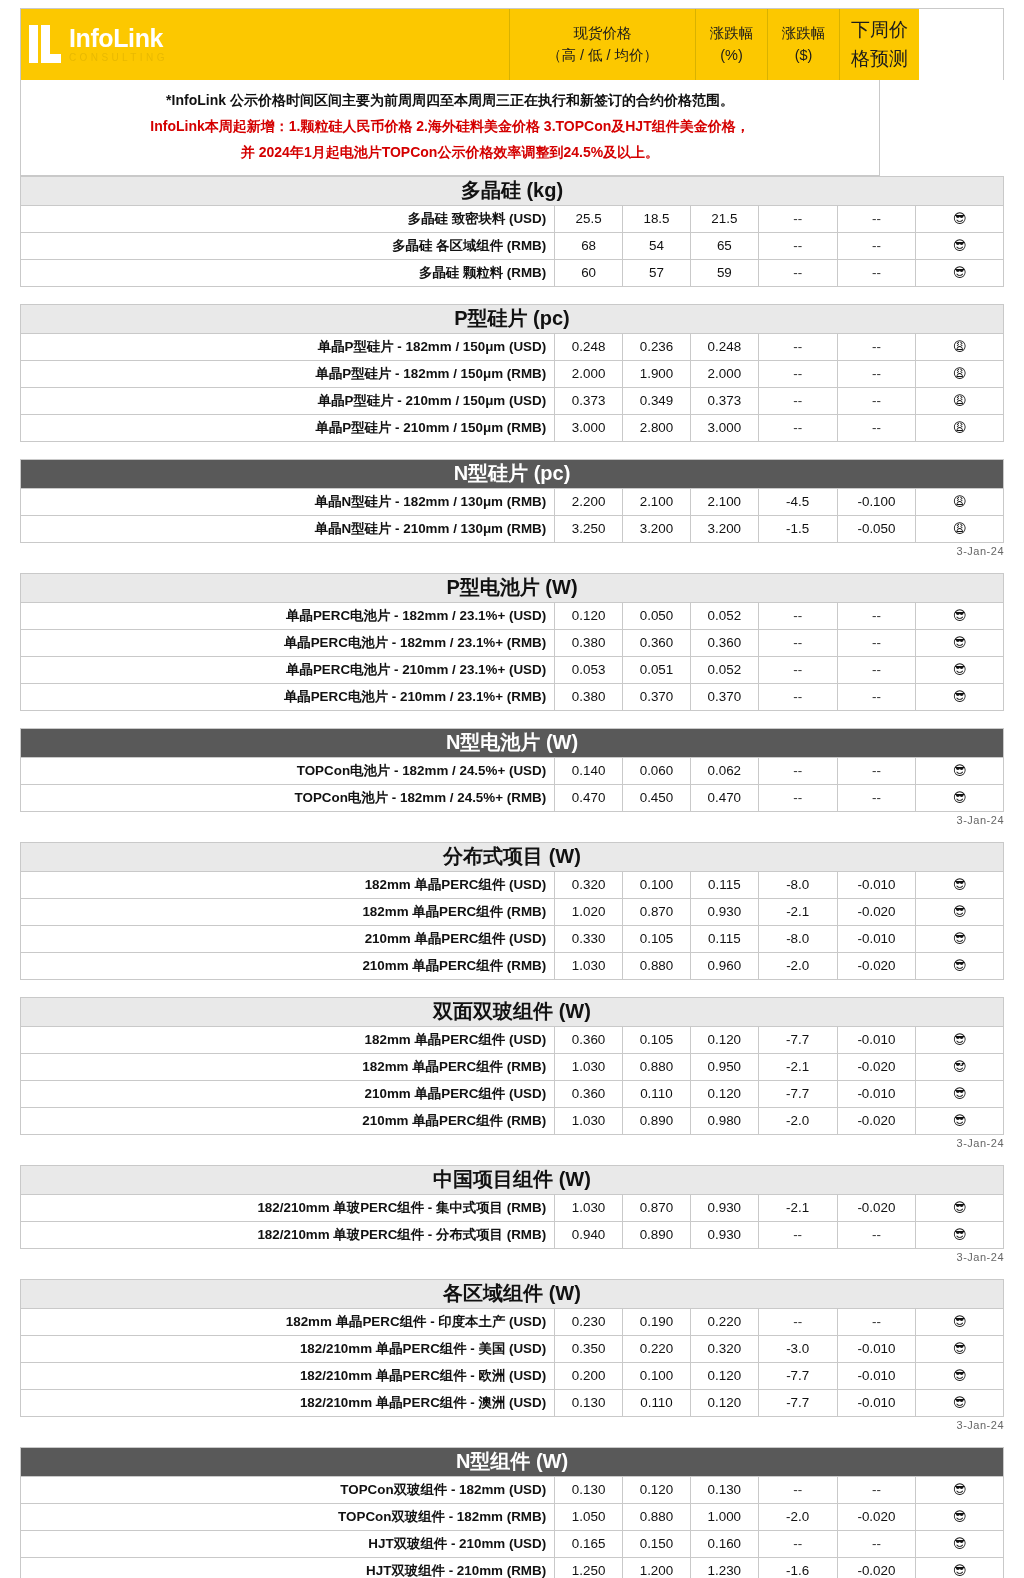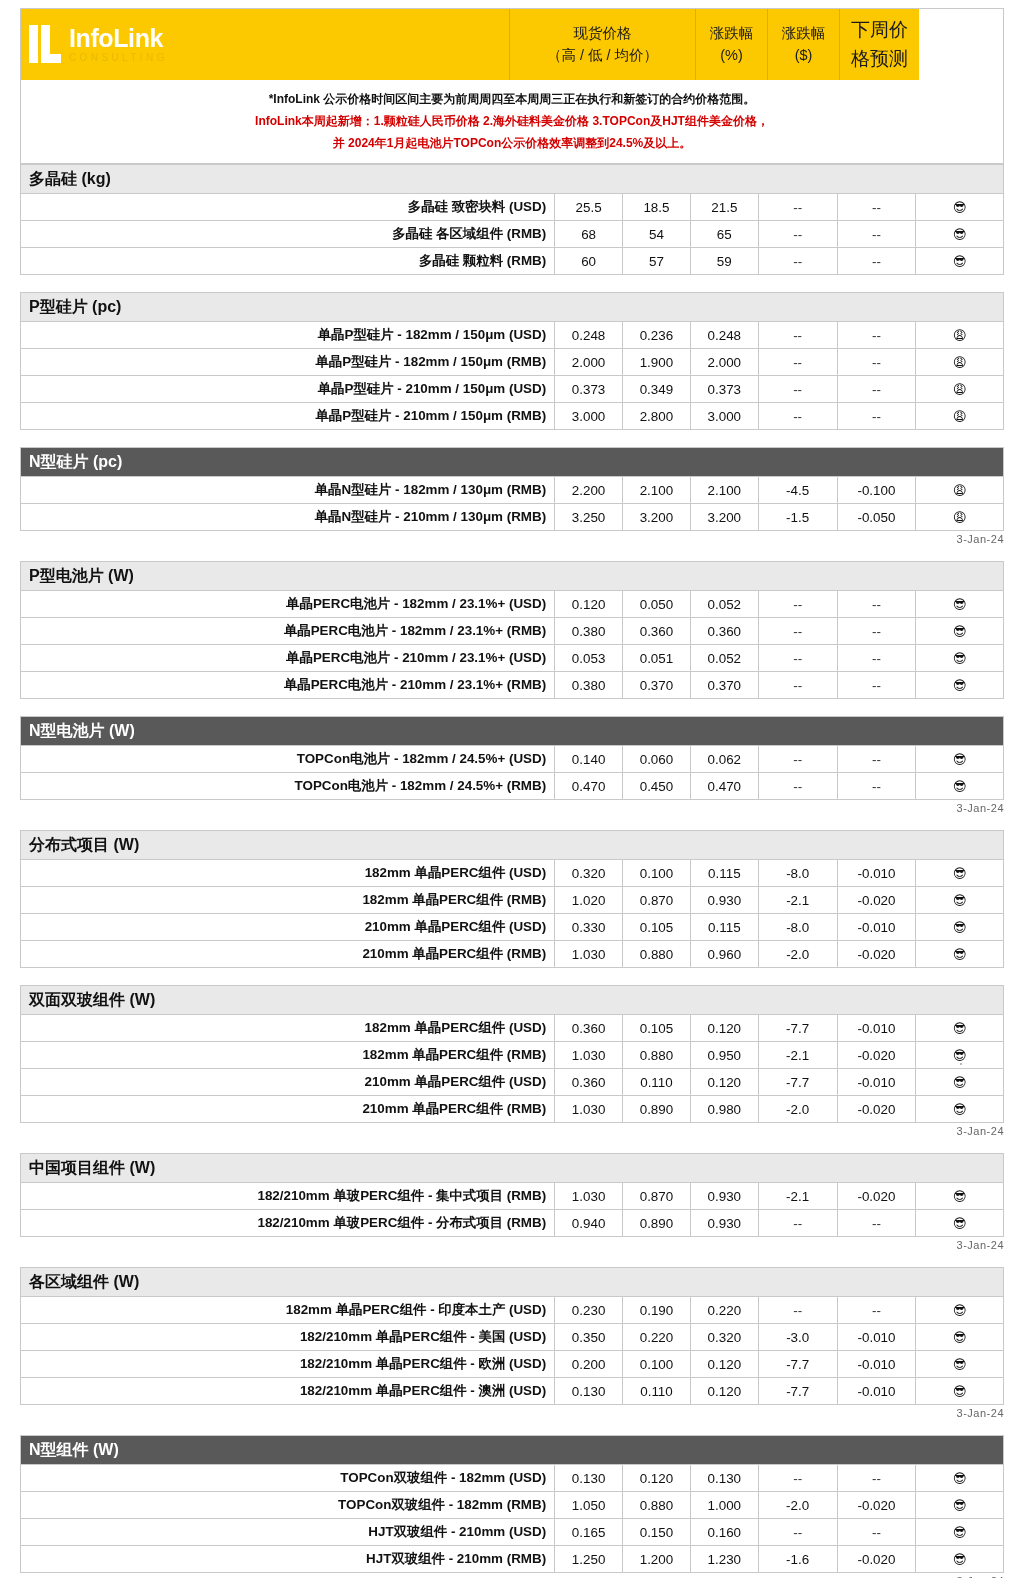--- a/index.html
+++ b/index.html
@@ -62,26 +62,26 @@
     line-height: 1.55;
     padding: 6px 2px;
   }
   .hcell.spot { width: 186px; }
   .hcell.pct  { width: 72px; }
   .hcell.usd  { width: 72px; }
   .hcell.pred { width: 80px; font-size: 19px; }
 
   
   .notice {
-    width: 984px;
+    width: 860px;
     border: 1px solid #c9c9c9;
     border-top: none;
     padding: 8px 10px 9px 10px;
     text-align: center;
-    font-size: 12px;
+    font-size: 14px;
     line-height: 1.85;
     font-weight: bold;
     color: #111;
   }
   .notice .red { color: #d40000; }
 
   
   table.tbl {
     width: 984px;
     border-collapse: collapse;
@@ -97,23 +97,23 @@
   }
   col.c-name { width: 488px; }
   col.c-v    { width: 62px; }
   col.c-pct  { width: 72px; }
   col.c-usd  { width: 72px; }
   col.c-pred { width: 80px; }
 
   tr.section td {
     background: #595959;
     color: #ffffff;
-    text-align: left;
+    text-align: center;
     font-weight: bold;
-    font-size: 16px;
+    font-size: 20px;
     height: 29px;
   }
   tr.section.light td {
     background: #e9e9e9;
     color: #111;
   }
   td.name { text-align: right; font-weight: bold; }
   td.val  { text-align: center; }
   td.chg  { text-align: center; color: #d40000; }
   td.chg.flat { color: #333; }

